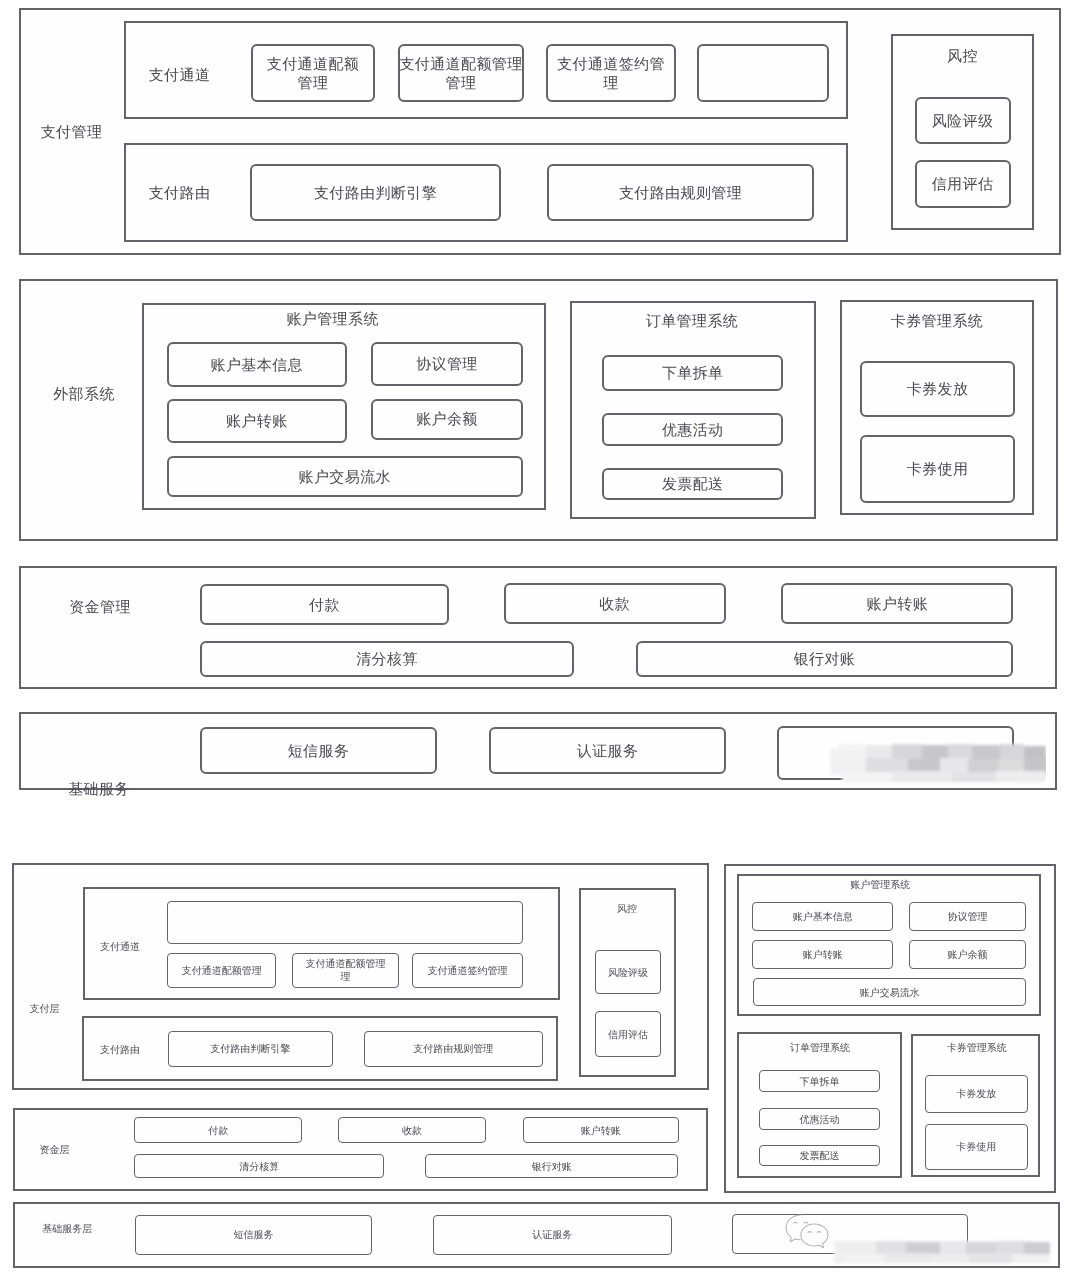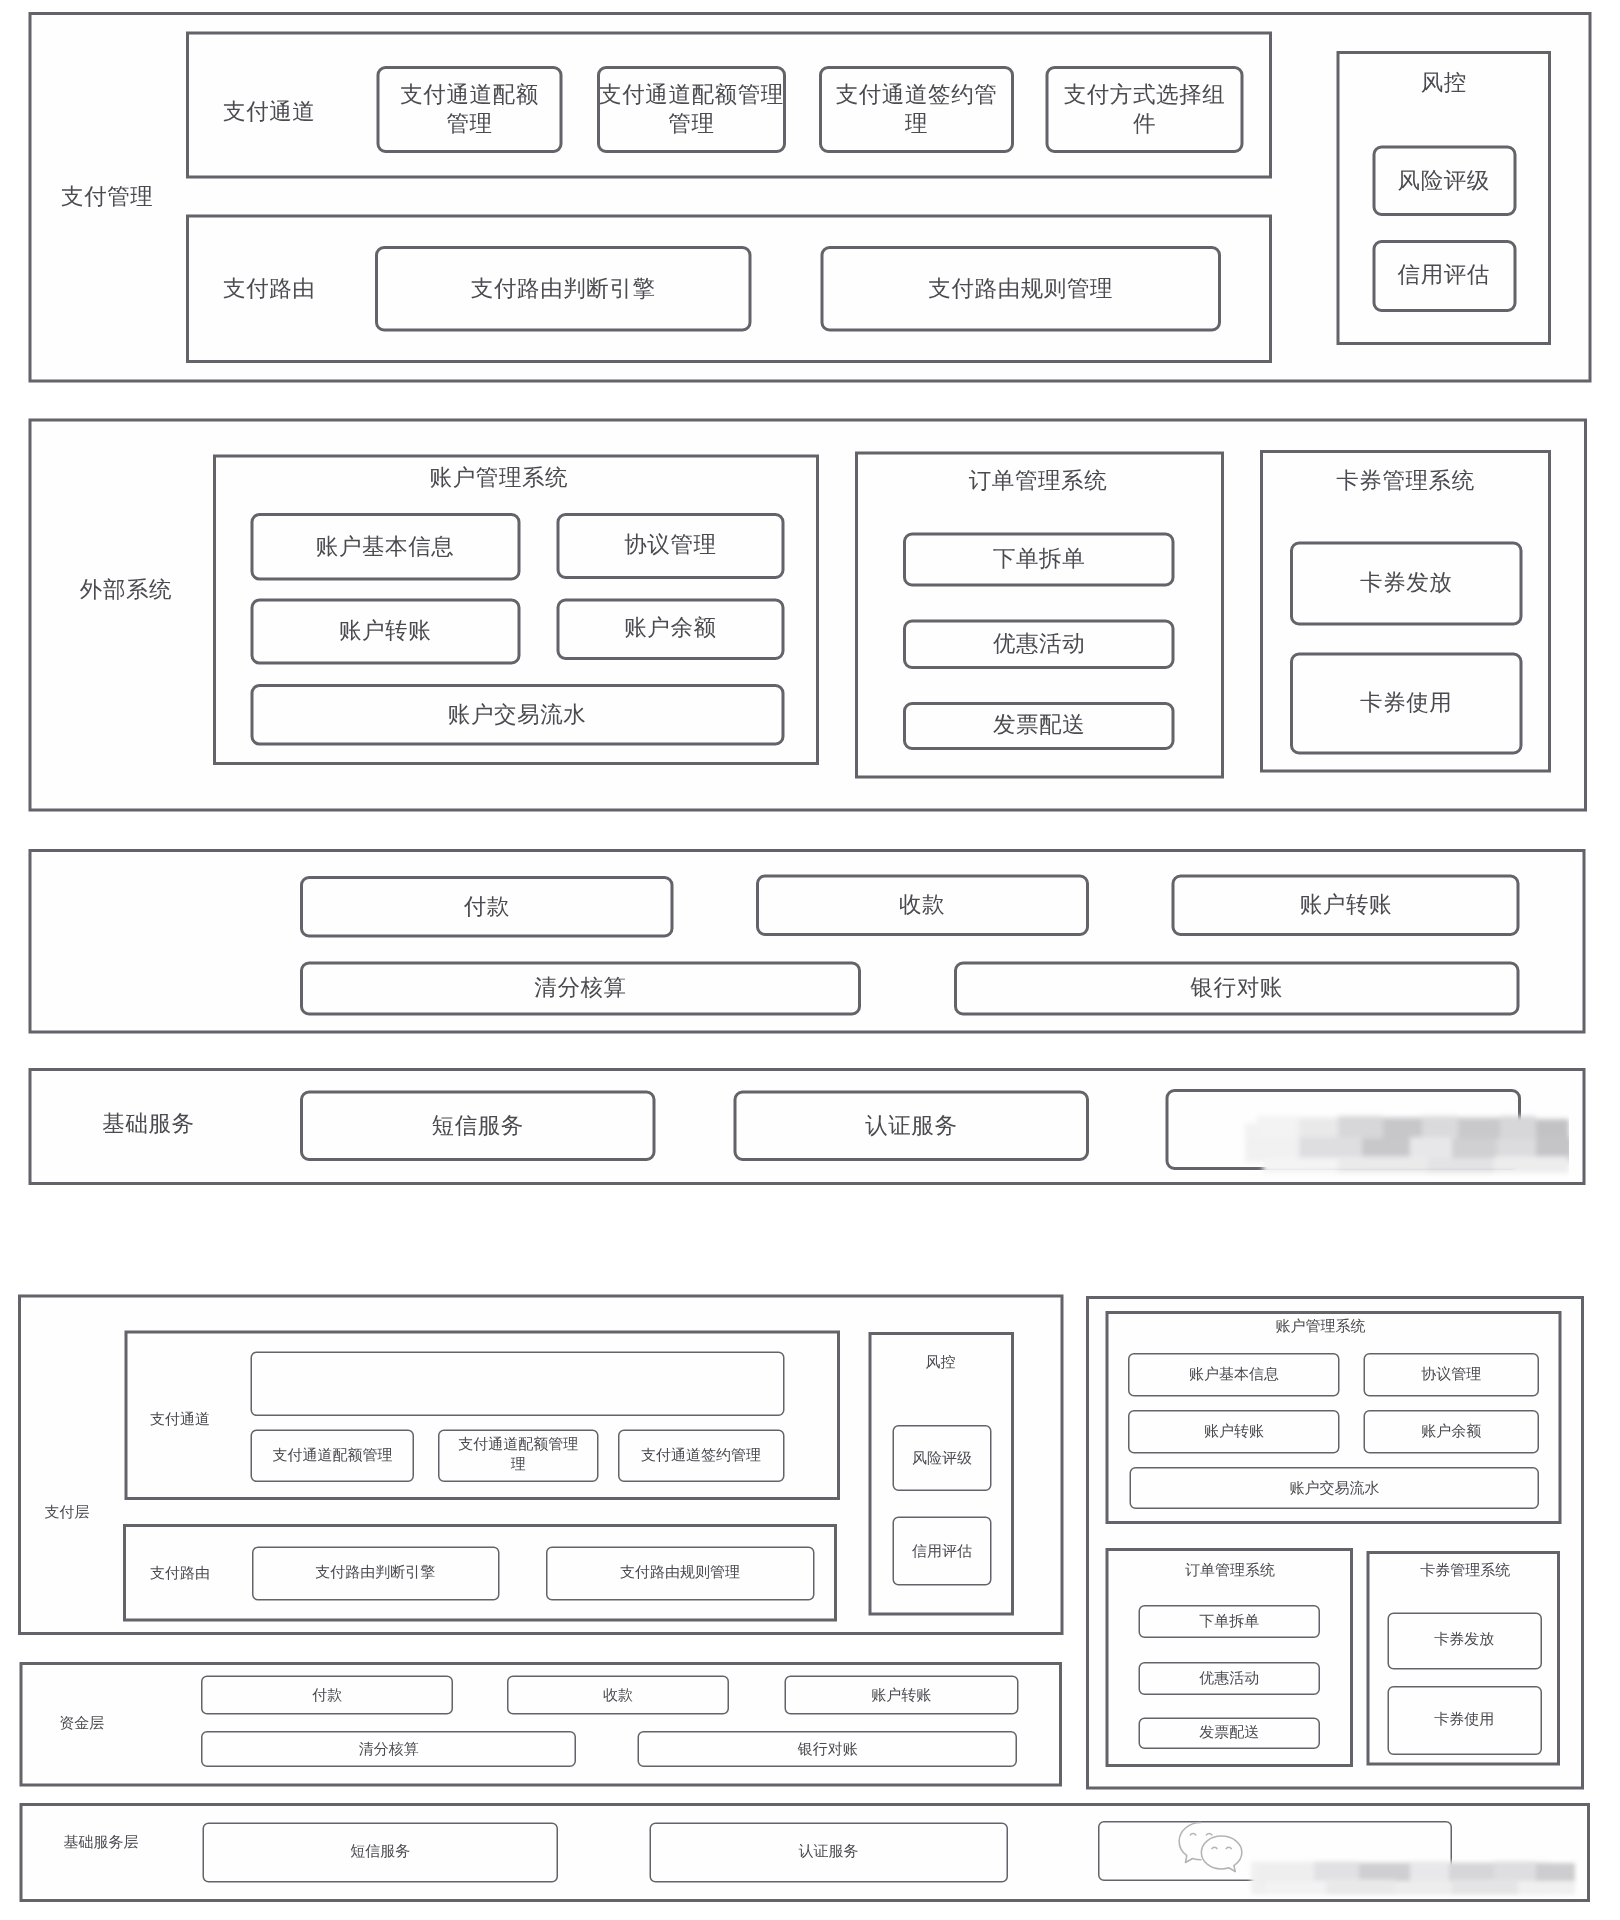--- a/index.html
+++ b/index.html
@@ -29,22 +29,20 @@
 <div class="bx" style="left:251px;top:44px;width:124px;height:58px;border:2px solid #63636a;border-radius:6px;"></div>
 <div class="tx" style="left:251px;top:44px;width:124px;height:58px;font-size:15px;">支付通道配额
 管理</div>
 <div class="bx" style="left:398px;top:44px;width:126px;height:58px;border:2px solid #63636a;border-radius:6px;"></div>
 <div class="tx" style="left:398px;top:44px;width:126px;height:58px;font-size:15px;">支付通道配额管理
 管理</div>
 <div class="bx" style="left:546px;top:44px;width:130px;height:58px;border:2px solid #63636a;border-radius:6px;"></div>
 <div class="tx" style="left:546px;top:44px;width:130px;height:58px;font-size:15px;">支付通道签约管
 理</div>
 <div class="bx" style="left:697px;top:44px;width:132px;height:58px;border:2px solid #63636a;border-radius:6px;"></div>
-<div class="tx" style="left:697px;top:44px;width:132px;height:58px;font-size:15px;">支付方式选择组
-件</div>
 <div class="bx" style="left:124px;top:143px;width:724px;height:98.5px;border:2px solid #63636a;"></div>
 <div class="tx" style="left:79.5px;top:177.5px;width:200px;height:30px;font-size:15px;">支付路由</div>
 <div class="bx" style="left:250px;top:164px;width:251px;height:57px;border:2px solid #63636a;border-radius:6px;"></div>
 <div class="tx" style="left:250px;top:164px;width:251px;height:57px;font-size:15px;">支付路由判断引擎</div>
 <div class="bx" style="left:547px;top:164px;width:267px;height:57px;border:2px solid #63636a;border-radius:6px;"></div>
 <div class="tx" style="left:547px;top:164px;width:267px;height:57px;font-size:15px;">支付路由规则管理</div>
 <div class="bx" style="left:891px;top:33.5px;width:143px;height:196px;border:2px solid #63636a;"></div>
 <div class="tx" style="left:862.5px;top:41px;width:200px;height:30px;font-size:15px;">风控</div>
 <div class="bx" style="left:914.5px;top:97px;width:96px;height:46.5px;border:2px solid #63636a;border-radius:6px;"></div>
 <div class="tx" style="left:914.5px;top:97px;width:96px;height:46.5px;font-size:15px;">风险评级</div>
@@ -72,32 +70,33 @@
 <div class="tx" style="left:602.2px;top:412.9px;width:181.1px;height:33.3px;font-size:15px;">优惠活动</div>
 <div class="bx" style="left:602.2px;top:468.4px;width:181.1px;height:31.6px;border:2px solid #63636a;border-radius:6px;"></div>
 <div class="tx" style="left:602.2px;top:468.4px;width:181.1px;height:31.6px;font-size:15px;">发票配送</div>
 <div class="bx" style="left:840.2px;top:299.6px;width:194.2px;height:215.6px;border:2px solid #63636a;"></div>
 <div class="tx" style="left:837px;top:305.5px;width:200px;height:30px;font-size:15px;">卡券管理系统</div>
 <div class="bx" style="left:860.3px;top:361.2px;width:154.4px;height:56px;border:2px solid #63636a;border-radius:6px;"></div>
 <div class="tx" style="left:860.3px;top:361.2px;width:154.4px;height:56px;font-size:15px;">卡券发放</div>
 <div class="bx" style="left:860.3px;top:434.5px;width:154.4px;height:68.6px;border:2px solid #63636a;border-radius:6px;"></div>
 <div class="tx" style="left:860.3px;top:434.5px;width:154.4px;height:68.6px;font-size:15px;">卡券使用</div>
 <div class="bx" style="left:18.5px;top:566px;width:1038px;height:122.6px;border:2px solid #63636a;"></div>
+<div class="tx" style="left:0px;top:591.5px;width:200px;height:30px;font-size:15px;">资金管理</div>
 <div class="bx" style="left:200px;top:584px;width:249px;height:40.5px;border:2px solid #63636a;border-radius:6px;"></div>
 <div class="tx" style="left:200px;top:584px;width:249px;height:40.5px;font-size:15px;">付款</div>
 <div class="bx" style="left:503.7px;top:583.3px;width:222px;height:40.5px;border:2px solid #63636a;border-radius:6px;"></div>
 <div class="tx" style="left:503.7px;top:583.3px;width:222px;height:40.5px;font-size:15px;">收款</div>
 <div class="bx" style="left:781.3px;top:583.3px;width:232px;height:40.5px;border:2px solid #63636a;border-radius:6px;"></div>
 <div class="tx" style="left:781.3px;top:583.3px;width:232px;height:40.5px;font-size:15px;">账户转账</div>
 <div class="bx" style="left:200px;top:640.5px;width:374px;height:36px;border:2px solid #63636a;border-radius:6px;"></div>
 <div class="tx" style="left:200px;top:640.5px;width:374px;height:36px;font-size:15px;">清分核算</div>
 <div class="bx" style="left:635.6px;top:640.5px;width:377.7px;height:36px;border:2px solid #63636a;border-radius:6px;"></div>
 <div class="tx" style="left:635.6px;top:640.5px;width:377.7px;height:36px;font-size:15px;">银行对账</div>
 <div class="bx" style="left:18.5px;top:712.2px;width:1038px;height:77.6px;border:2px solid #63636a;"></div>
-<div class="tx" style="left:-1px;top:735px;width:200px;height:30px;font-size:15px;">基础服务</div>
+<div class="tx" style="left:-1px;top:774px;width:200px;height:30px;font-size:15px;">基础服务</div>
 <div class="bx" style="left:200px;top:727px;width:237px;height:47px;border:2px solid #63636a;border-radius:6px;"></div>
 <div class="tx" style="left:200px;top:727px;width:237px;height:47px;font-size:15px;">短信服务</div>
 <div class="bx" style="left:488.8px;top:727px;width:237.6px;height:47px;border:2px solid #63636a;border-radius:6px;"></div>
 <div class="tx" style="left:488.8px;top:727px;width:237.6px;height:47px;font-size:15px;">认证服务</div>
 <div class="bx" style="left:776.9px;top:726px;width:237.5px;height:53.5px;border:2px solid #63636a;border-radius:6px;"></div>
 <div class="tx" style="left:776.9px;top:726px;width:237.5px;height:53.5px;font-size:15px;"></div>
 <div class="bx" style="left:12.4px;top:863px;width:696.7px;height:227px;border:2px solid #63636a;"></div>
 <div class="tx sm" style="left:-55.4px;top:993.6px;width:200px;height:30px;font-size:10px;">支付层</div>
 <div class="bx" style="left:82.6px;top:887px;width:477.4px;height:112.8px;border:2px solid #63636a;"></div>
 <div class="tx sm" style="left:20px;top:931.3px;width:200px;height:30px;font-size:10px;">支付通道</div>

